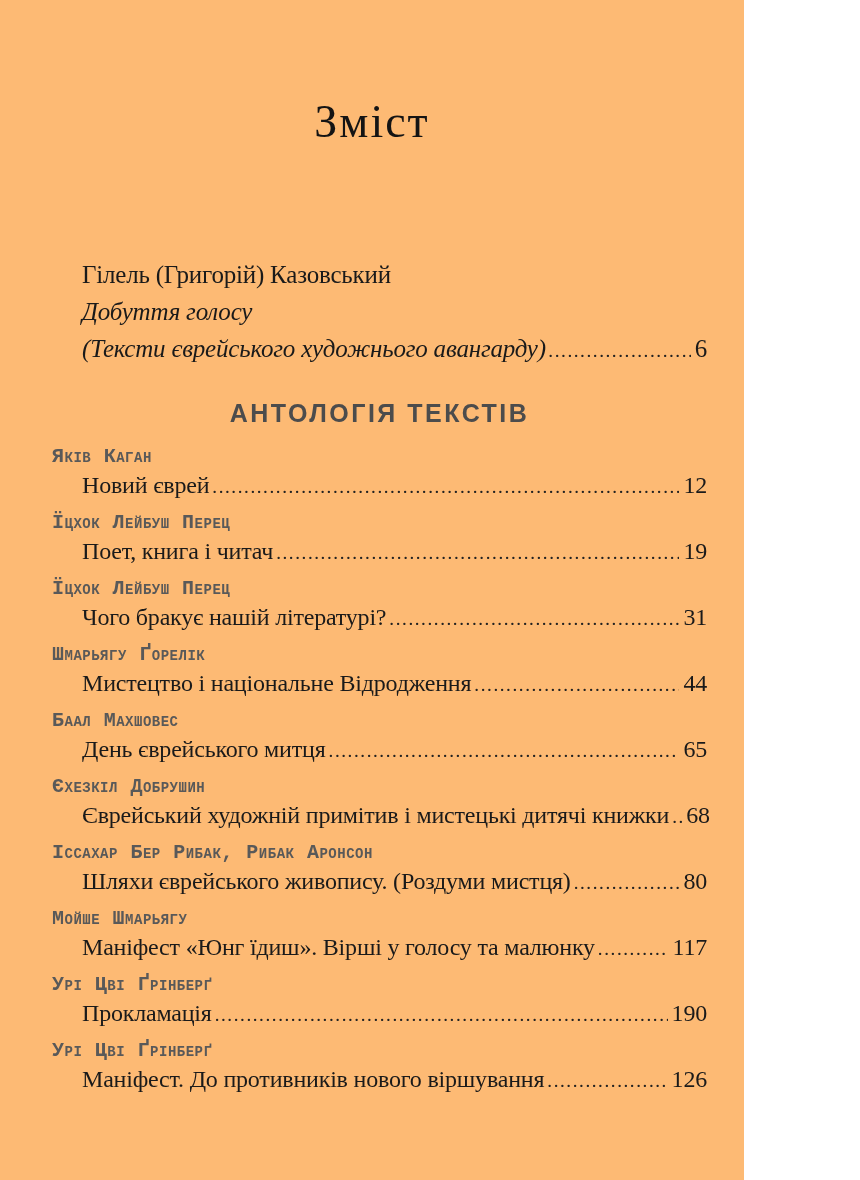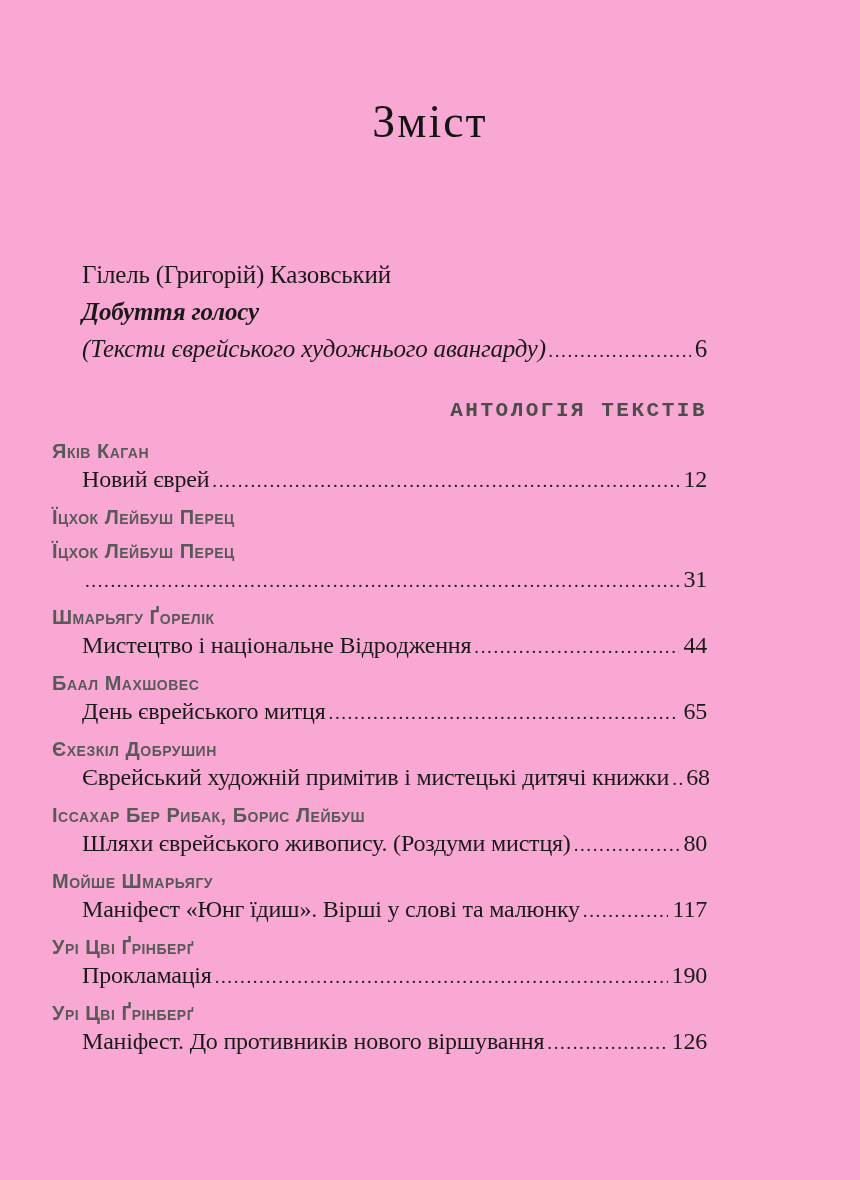--- a/index.html
+++ b/index.html
@@ -2,23 +2,23 @@
 <html lang="uk"><head>
 <meta charset="utf-8">
 <style>
   html, body {
     margin: 0;
     padding: 0;
     background: #ffffff;
   }
   .page {
     position: relative;
-    width: 860px;
+    width: 744px;
     height: 1180px;
-    background: #f9a8d4;
+    background: #fdba74;
     overflow: hidden;
     font-family: "Liberation Serif", serif;
     color: #1a1a1a;
   }
   
   .book-title {
     margin: 0;
     padding-top: 97px;
     text-align: center;
     font-size: 46px;
@@ -34,37 +34,37 @@
   }
   
   .intro-block {
     margin-top: 108px;
     padding-left: 30px;
     font-size: 25px;
     line-height: 37px;
     letter-spacing: -0.2px;
   }
   .intro-author { font-style: normal; }
-  .intro-title  { font-style: italic; font-weight: bold; }
+  .intro-title  { font-style: italic; }
   .intro-row    { display: flex; align-items: baseline; font-style: italic; }
   
   .section-heading {
     margin-top: 30px;
-    text-align: right;
-    font-family: Liberation Mono, monospace;
+    text-align: center;
+    font-family: Liberation Sans, sans-serif;
     font-weight: 700;
-    font-size: 21px;
+    font-size: 25px;
     letter-spacing: 2.5px;
     color: #4c4c4c;
   }
   
   .entries { margin-top: 16px; }
   .entry { margin-bottom: 8px; }
   .entry-author {
-    font-family: Liberation Sans, sans-serif;
+    font-family: Liberation Mono, monospace;
     font-variant: small-caps;
     font-weight: 700;
     font-size: 20px;
     line-height: 26px;
     letter-spacing: 0.5px;
     color: #595959;
   }
   .entry-row {
     display: flex;
     align-items: baseline;
@@ -122,25 +122,31 @@
         <div class="entry-author">Яків Каган</div>
         <div class="entry-row">
           <span class="entry-title">Новий єврей</span>
           <span class="dots"></span>
           <span class="page-num">12</span>
         </div>
       </div>
 
       <div class="entry">
         <div class="entry-author">Їцхок Лейбуш Перец</div>
+        <div class="entry-row">
+          <span class="entry-title">Поет, книга і читач</span>
+          <span class="dots"></span>
+          <span class="page-num">19</span>
+        </div>
       </div>
 
       <div class="entry">
         <div class="entry-author">Їцхок Лейбуш Перец</div>
         <div class="entry-row">
+          <span class="entry-title">Чого бракує нашій літературі?</span>
           <span class="dots"></span>
           <span class="page-num">31</span>
         </div>
       </div>
 
       <div class="entry">
         <div class="entry-author">Шмарьягу Ґорелік</div>
         <div class="entry-row">
           <span class="entry-title">Мистецтво і національне Відродження</span>
           <span class="dots"></span>
@@ -160,32 +166,32 @@
       <div class="entry">
         <div class="entry-author">Єхезкіл Добрушин</div>
         <div class="entry-row">
           <span class="entry-title">Єврейський художній примітив і мистецькі дитячі книжки</span>
           <span class="dots"></span>
           <span class="page-num">68</span>
         </div>
       </div>
 
       <div class="entry">
-        <div class="entry-author">Іссахар Бер Рибак, Борис Лейбуш</div>
+        <div class="entry-author">Іссахар Бер Рибак, Рибак Аронсон</div>
         <div class="entry-row">
           <span class="entry-title">Шляхи єврейського живопису. (Роздуми мистця)</span>
           <span class="dots"></span>
           <span class="page-num">80</span>
         </div>
       </div>
 
       <div class="entry">
         <div class="entry-author">Мойше Шмарьягу</div>
         <div class="entry-row">
-          <span class="entry-title">Маніфест «Юнг їдиш». Вірші у слові та малюнку</span>
+          <span class="entry-title">Маніфест «Юнг їдиш». Вірші у голосу та малюнку</span>
           <span class="dots"></span>
           <span class="page-num">117</span>
         </div>
       </div>
 
       <div class="entry">
         <div class="entry-author">Урі Цві Ґрінберґ</div>
         <div class="entry-row">
           <span class="entry-title">Прокламація</span>
           <span class="dots"></span>

